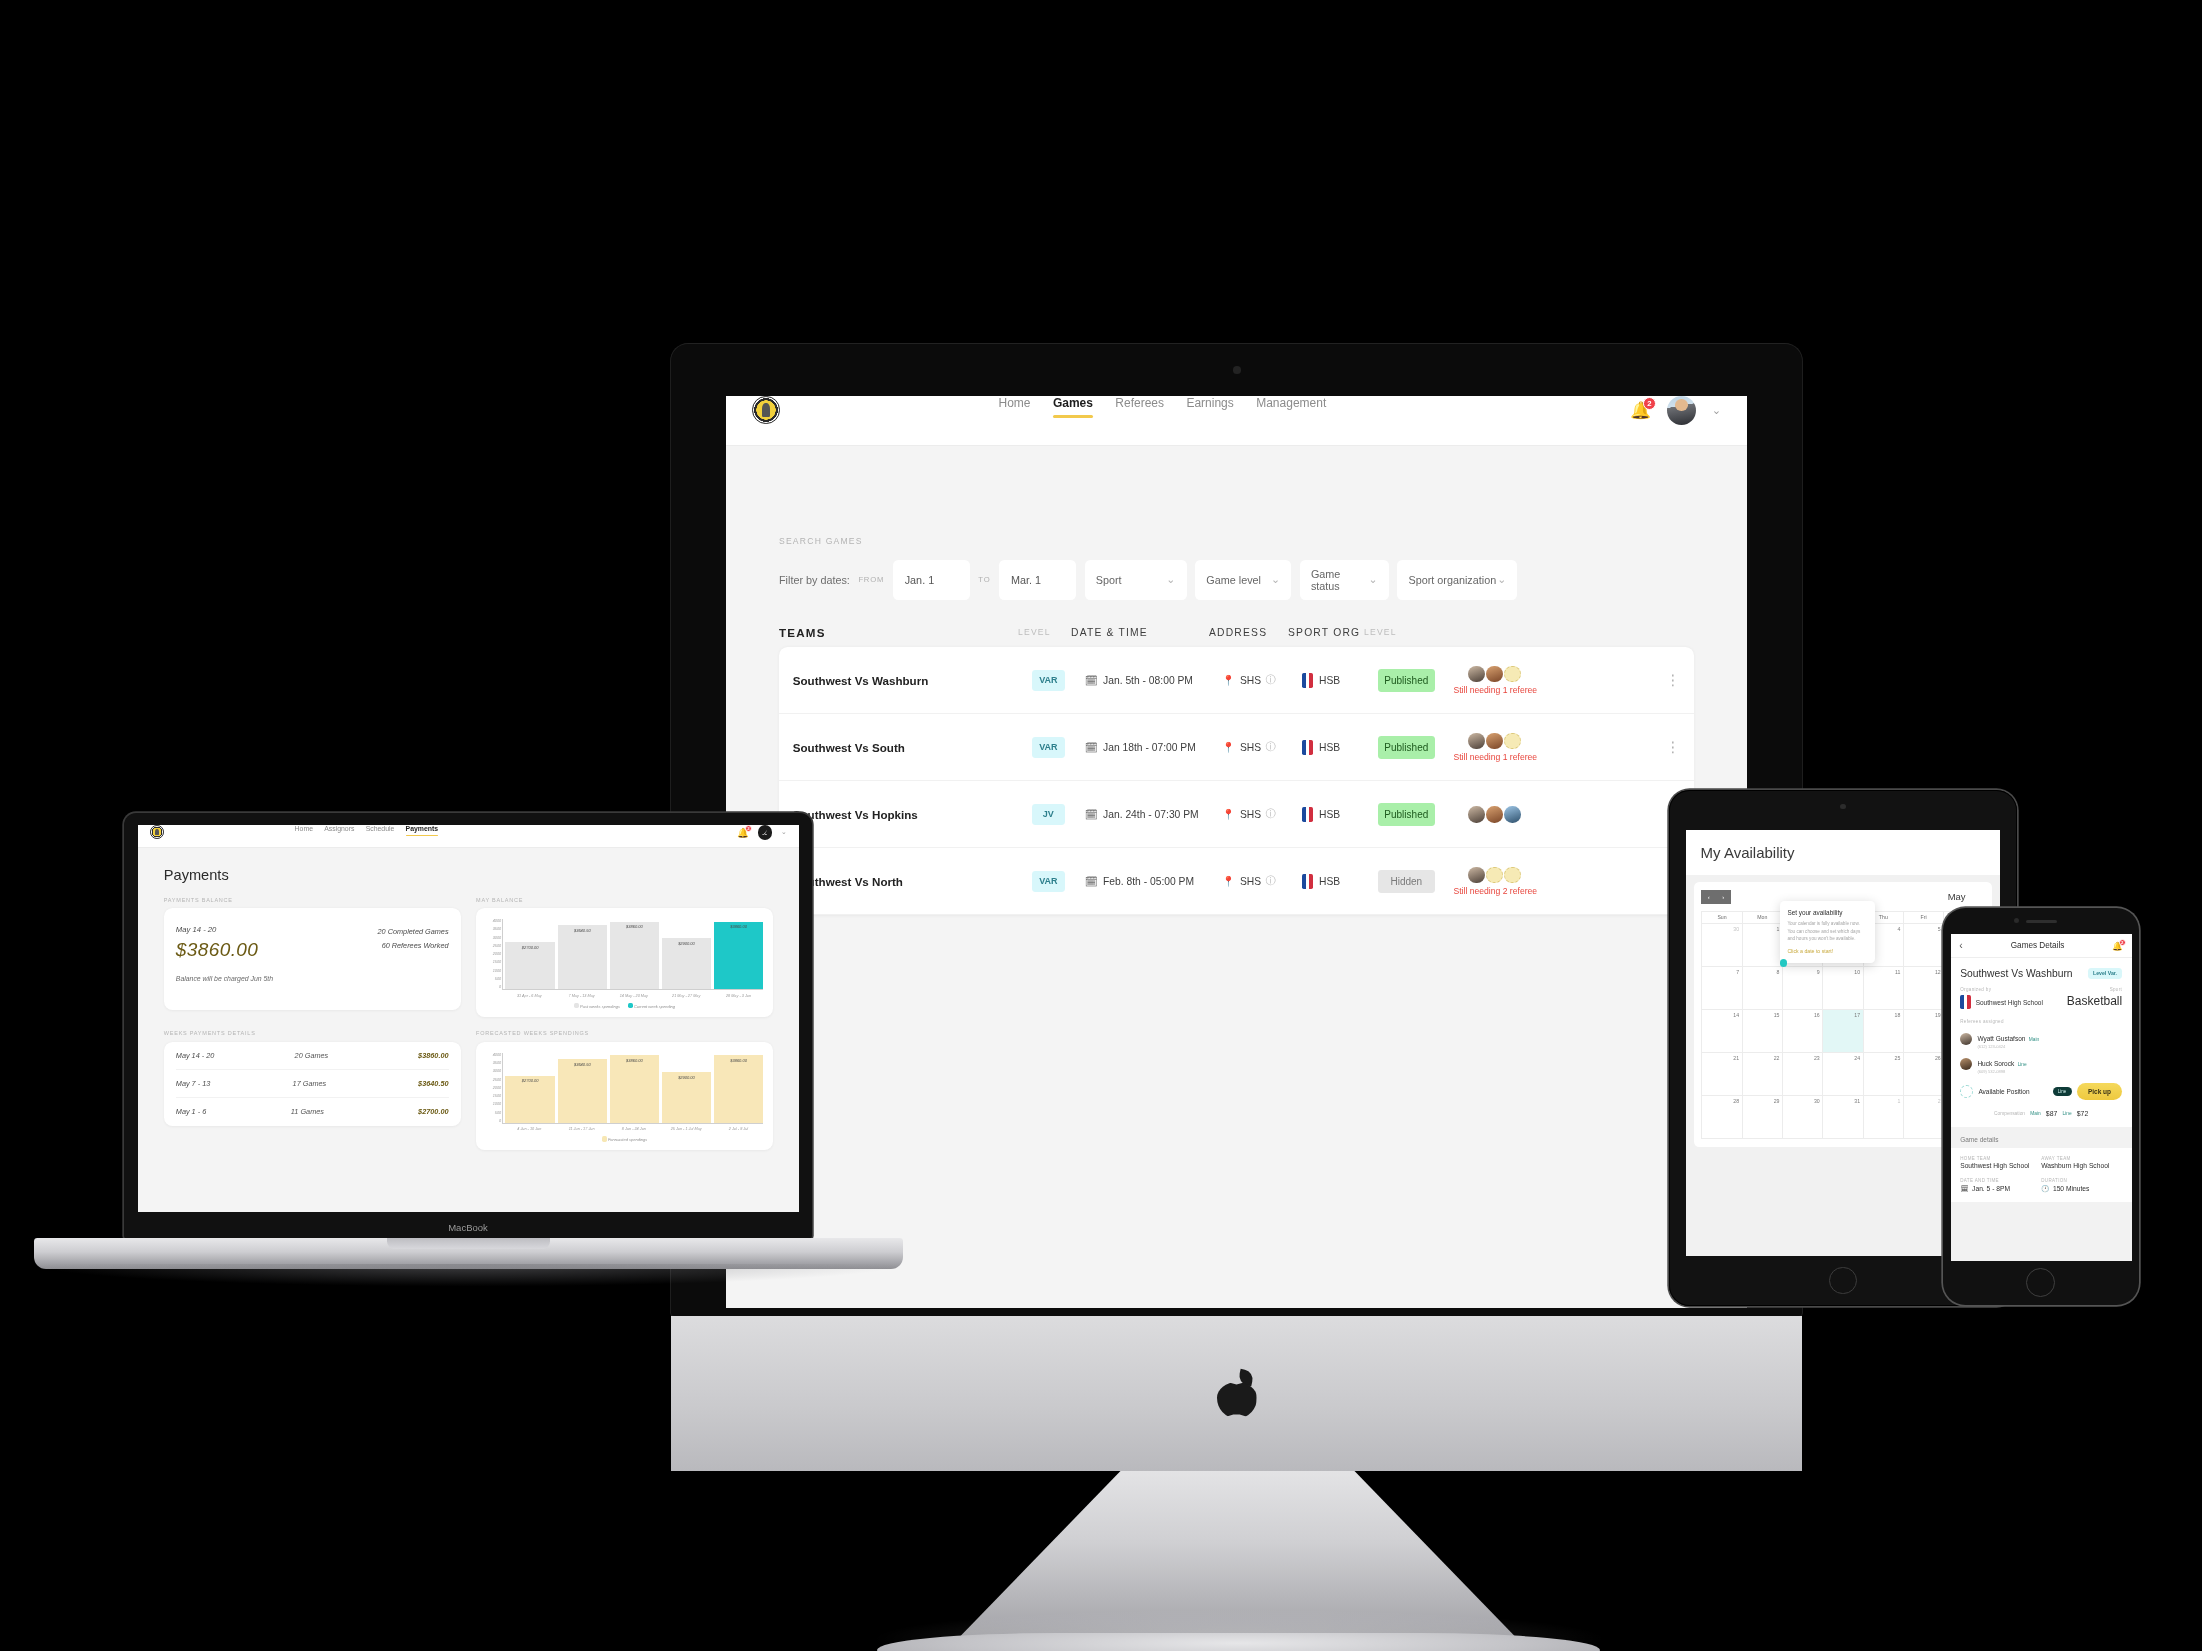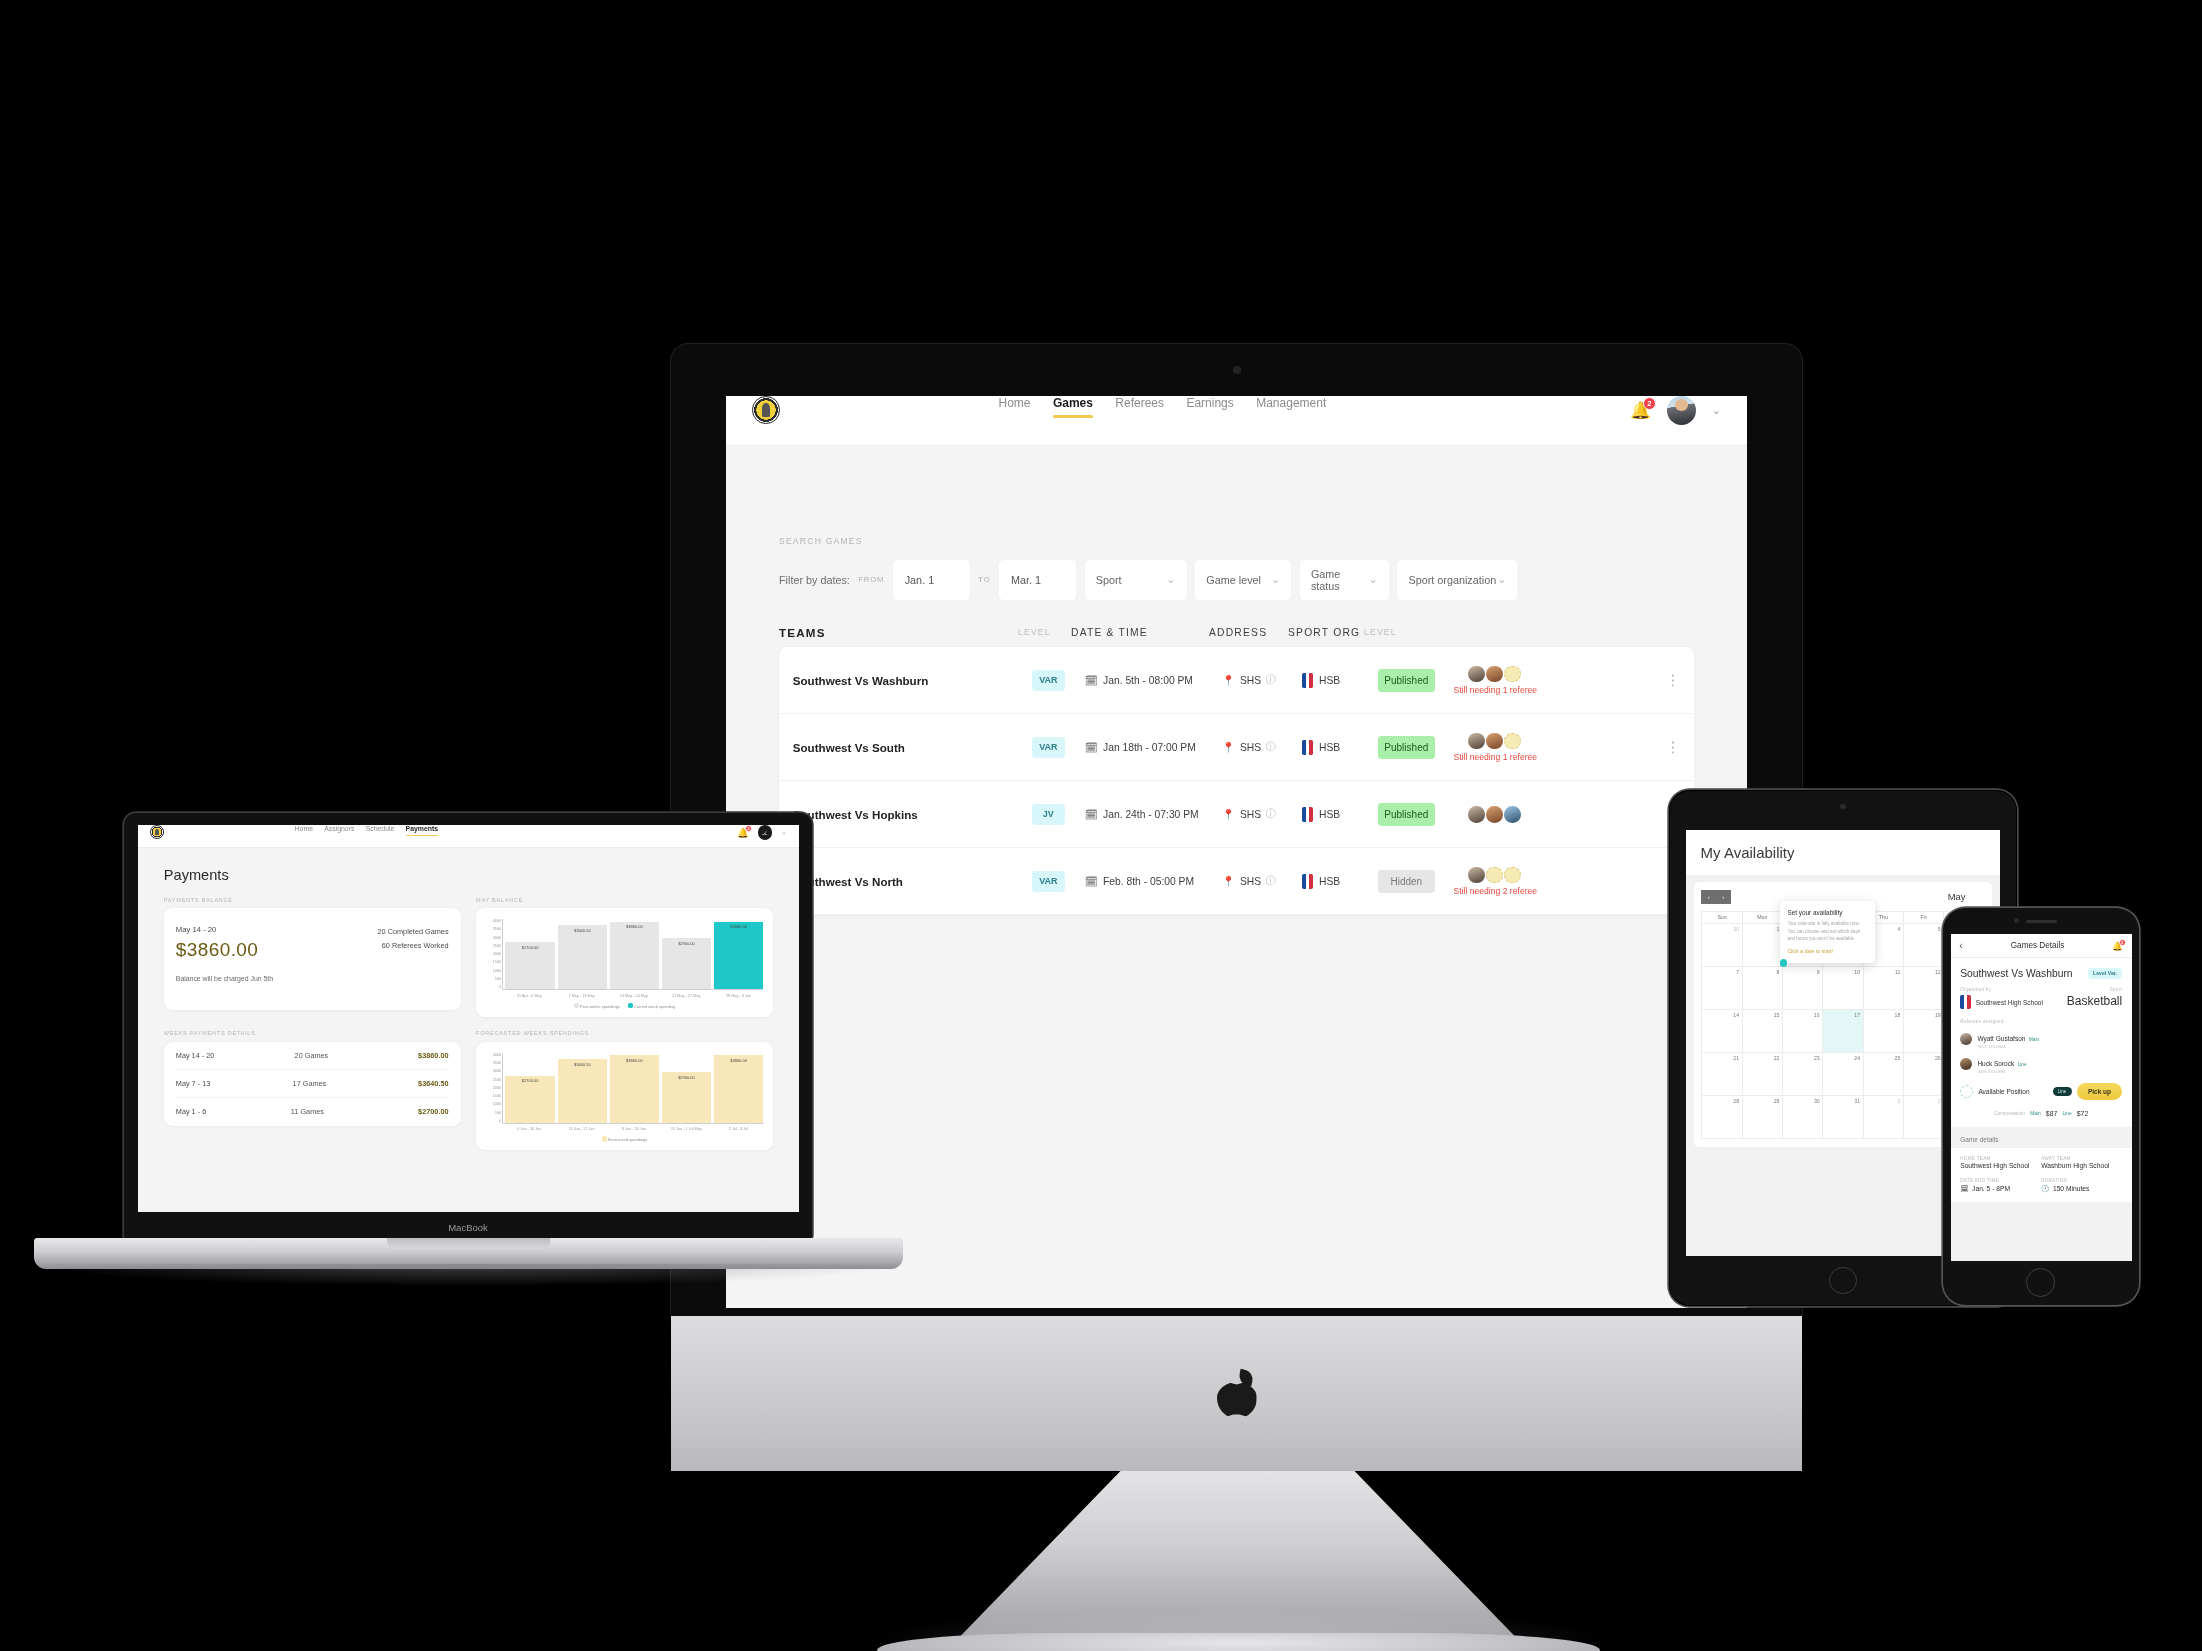--- a/index.html
+++ b/index.html
@@ -54,21 +54,21 @@
   .avatar.org{ background:#1b1b1b; }
   .avatar.org::after{
     content:"🏒"; font-size:0.7em; left:0; top:0; width:100%; height:100%;
     background:none; border-radius:0; display:flex; align-items:center; justify-content:center;
     filter: grayscale(1) brightness(3);
   }
   .caret{ color:#9a9a9a; }
 
   .page-title{ color:#2b2b2b; font-weight:400; }
   .section-label{ color:#b4b4b4; letter-spacing:.14em; text-transform:uppercase; }
-  .card{ background:#fff; border-radius:8.6px; box-shadow:0 0.9px 2.6px rgba(0,0,0,.05); }
+  .card{ background:#fff; border-radius:8.6px; box-shadow:0 0.9px 2.6px rgba(0,0,0,.05);font-style:italic; }
   .btn-yellow{
     background:linear-gradient(180deg,#f7dd61 0%, #f0c93f 100%);
     color:#2e2a16; border:none; border-radius:860px; font-weight:600;
     display:flex; align-items:center; justify-content:center;
     box-shadow:0 1.7px 4.3px rgba(0,0,0,.12);
   }
   .pill-input{ background:#fff; border-radius:5.2px; display:flex; align-items:center; color:#555; }
   .pill-select{ background:#fff; border-radius:5.2px; display:flex; align-items:center; justify-content:space-between; color:#666; }
   .badge-level{ background:#d8f7fb; color:#2d7f8c; border-radius:3.4px; display:inline-flex; align-items:center; justify-content:center; font-weight:700; }
   .badge-pub{ background:#a9efa9; color:#1e5a1e; border-radius:3.4px; display:inline-flex; align-items:center; justify-content:center; }

